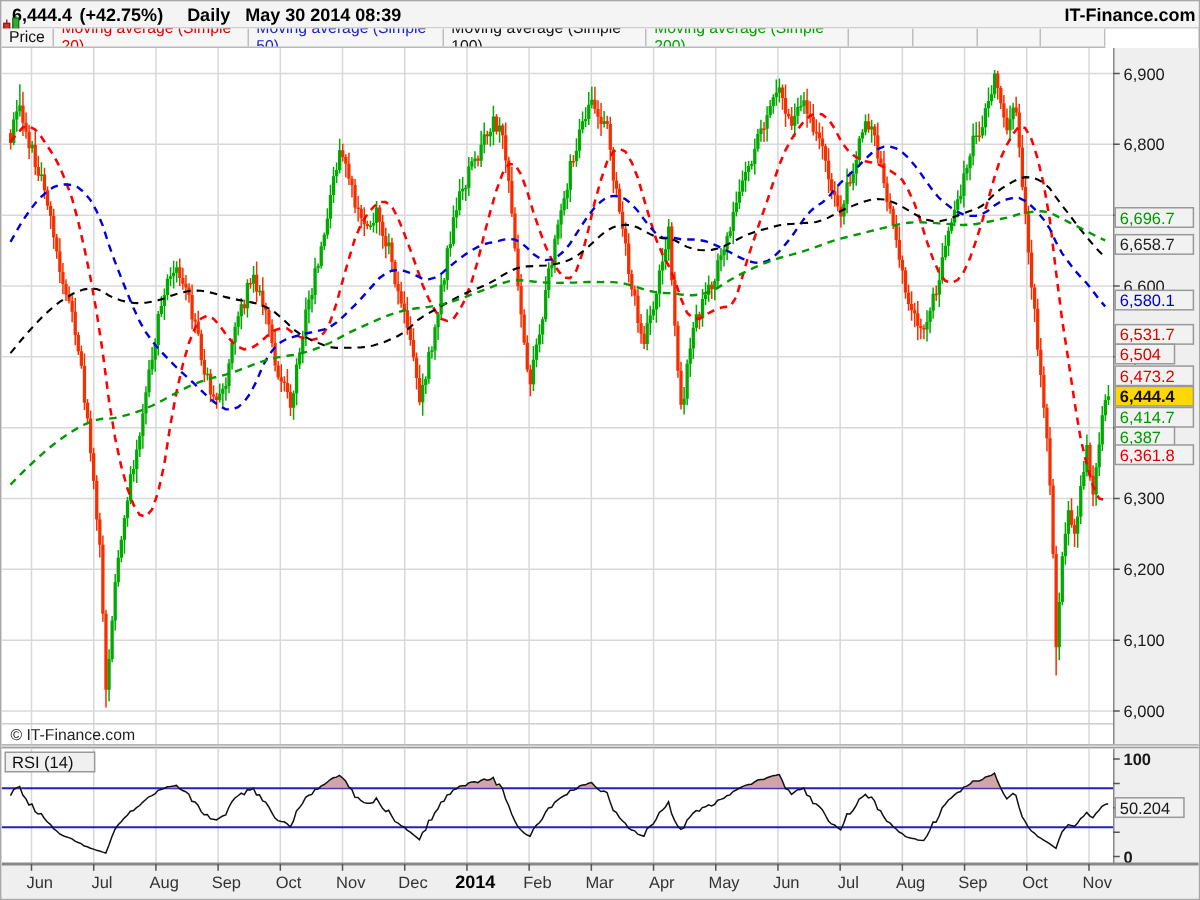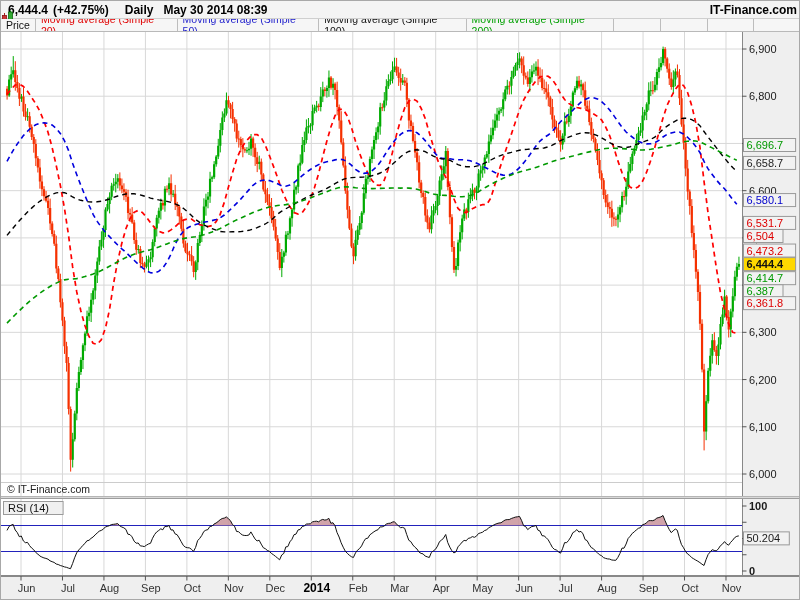--- a/index.html
+++ b/index.html
@@ -7,21 +7,21 @@
        font-family:"Liberation Sans",sans-serif;box-sizing:border-box;border:1px solid #a8a8a8;}
   .titlebar{position:absolute;left:0;top:0;width:800px;height:18px;background:#f4f4f4;
             border-bottom:1px solid #cfcfcf;display:flex;align-items:center;font-size:12px;
             font-weight:bold;color:#000;white-space:nowrap;box-sizing:border-box;}
   .titlebar .ico{display:inline-flex;margin:0 4px 0 3px;}
   .titlebar .t1{margin-right:18px;}
   .titlebar .t2{margin-right:16px;}
   .titlebar .t3{margin-right:10px;}
   .titlebar .sp{flex:1;}
   .titlebar .brand{margin-right:4px;text-align:center;}
-  .legendbar{position:absolute;left:0;top:18px;width:800px;height:13px;background:#f6f6f6;
+  .legendbar{position:absolute;left:0;top:18px;width:736px;height:13px;background:#f6f6f6;
              border-bottom:1px solid #b9b9b9;display:flex;align-items:stretch;font-size:10.5px;
              line-height:12px;box-sizing:border-box;overflow:hidden;}
   .legendbar .cell{padding:0 5px;border-right:1px solid #bdbdbd;display:flex;align-items:center;}
   .legendbar .empty{width:46px;padding:0;}
   svg{display:block;position:absolute;left:0;}
   #mainsvg{top:31px;}
   #rsisvg{top:498px;}
   #taxsvg{top:575px;}
   .divider{position:absolute;left:0;top:495px;width:800px;height:3px;background:#d9d9d9;
            border-top:1px solid #b5b5b5;border-bottom:1px solid #9d9d9d;box-sizing:border-box;}

